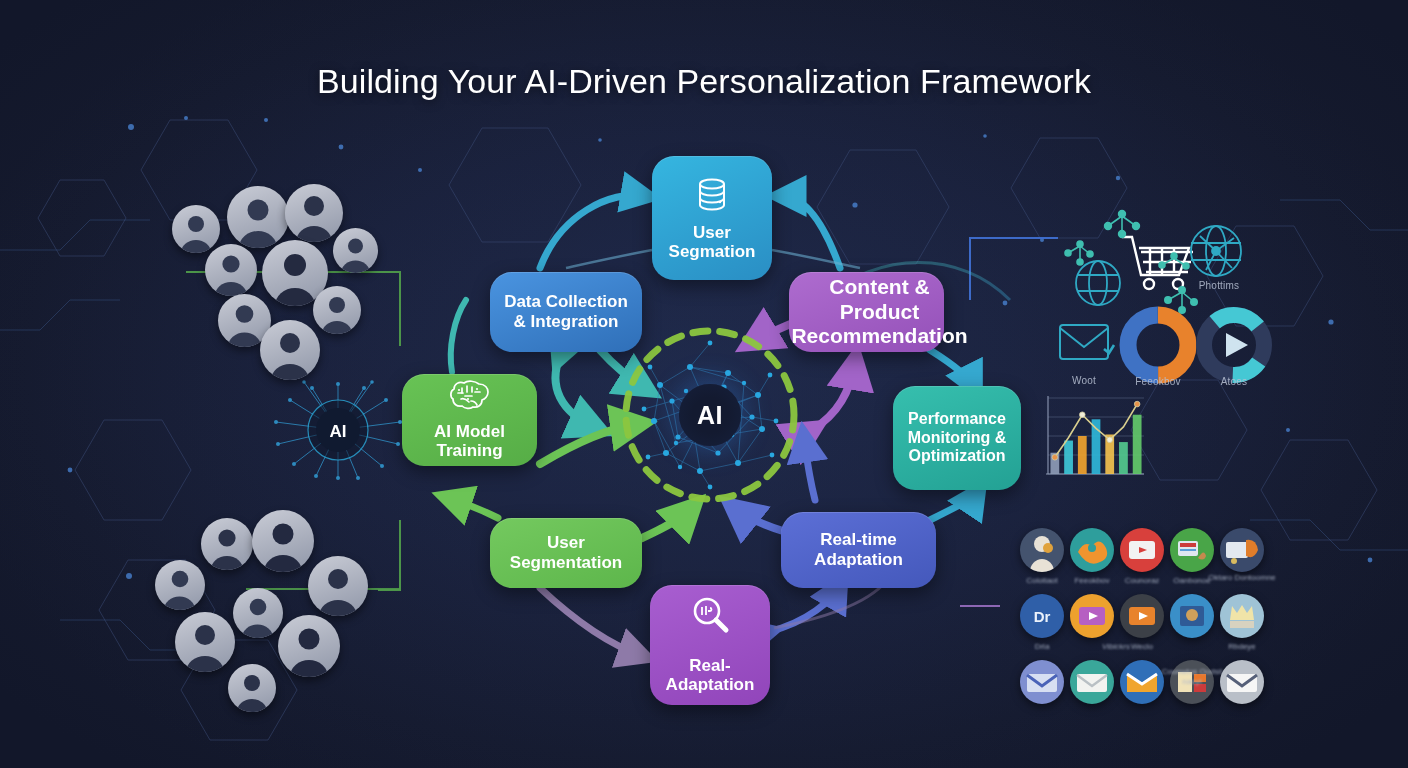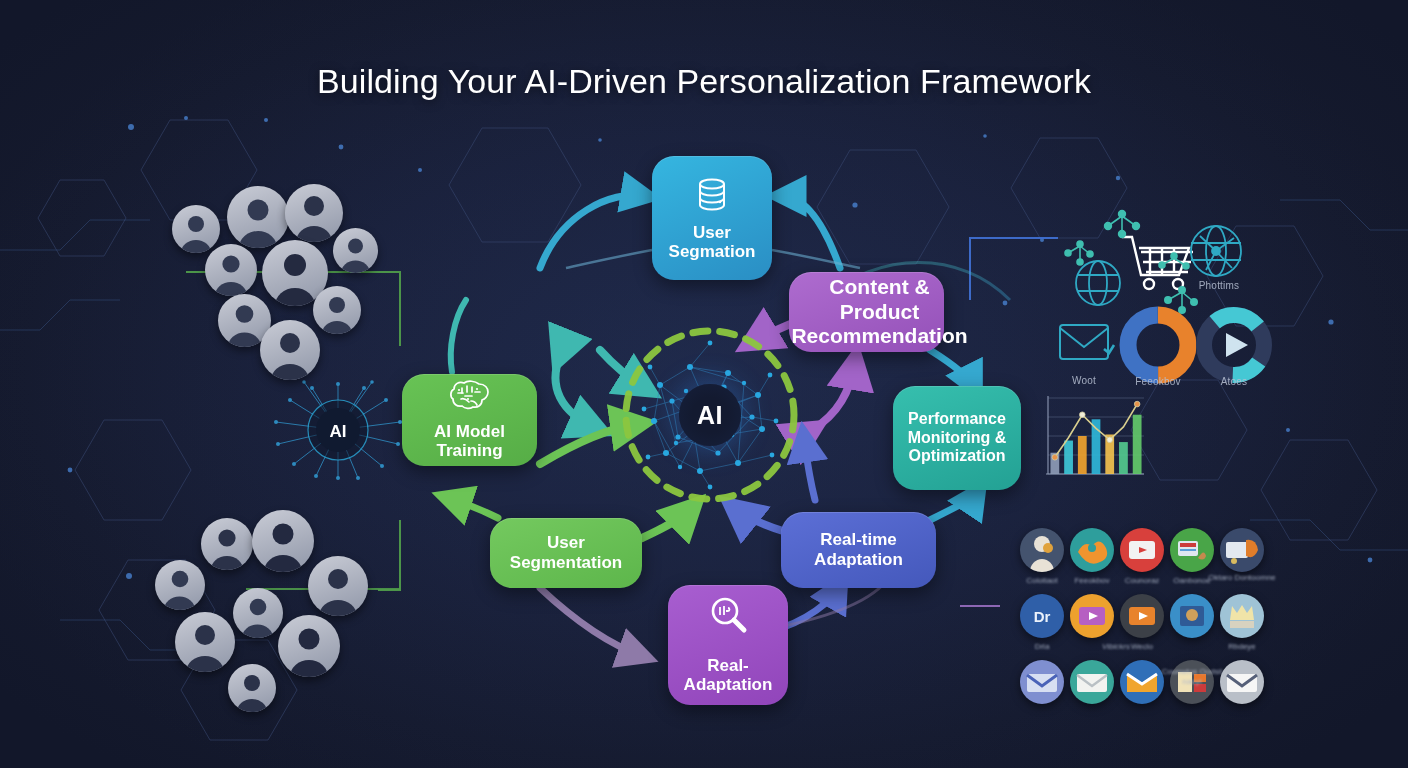--- a/index.html
+++ b/index.html
@@ -43,21 +43,21 @@
   #n-content   {left:789px; top:272px; width:155px; height:80px;  font-size:21px;
                 background:linear-gradient(160deg,#ae6ccf 0%,#9450b8 100%);padding-left:36px;}
   #n-train     {left:402px; top:374px; width:135px; height:92px; font-size:17px;
                 background:linear-gradient(160deg,#68c355 0%,#56ad46 100%);}
   #n-perf      {left:893px; top:386px; width:128px; height:104px; font-size:16px;
                 background:linear-gradient(160deg,#36bfae 0%,#23a194 100%);}
   #n-userseg   {left:490px; top:518px; width:152px; height:70px;  font-size:17px;
                 background:linear-gradient(160deg,#74c95f 0%,#5db64b 100%);}
   #n-realtime  {left:781px; top:512px; width:155px; height:76px;  font-size:17px;
                 background:linear-gradient(160deg,#5c6fd6 0%,#4458bb 100%);}
-  #n-realadapt {left:668px; top:585px; width:120px; height:120px; font-size:17px;
+  #n-realadapt {left:650px; top:585px; width:120px; height:120px; font-size:17px;
                 background:linear-gradient(160deg,#a85ed0 0%,#9145ba 100%);gap:12px;}
 
   
   #hub{position:absolute;left:620px;top:325px;width:180px;height:180px;}
   #hub-core{
     position:absolute;left:50%;top:50%;transform:translate(-50%,-50%);
     width:62px;height:62px;border-radius:50%;
     background:radial-gradient(circle at 50% 50%, #131a30 40%, #16203c 100%);
     display:flex;align-items:center;justify-content:center;
     color:#fff;font-size:25px;font-weight:bold;letter-spacing:.5px;
@@ -304,20 +304,24 @@
         <path d="M8,10 v7 a12,4.6 0 0 0 24,0 v-7"></path>
         <path d="M8,17 v7 a12,4.6 0 0 0 24,0 v-7"></path>
         <path d="M8,24 v7 a12,4.6 0 0 0 24,0 v-7"></path>
         <circle cx="28" cy="28" r="1.2" fill="#fff" stroke="none"></circle>
       </svg>
     </span>
     <span class="lbl">User
 Segmation</span>
   </div>
 
+  <div class="node" id="n-data">
+    <span class="lbl">Data Collection
+&amp; Integration</span>
+  </div>
 
   <div class="node" id="n-content">
     <span class="lbl">Content &amp;
 Product
 Recommendation</span>
   </div>
 
   <div class="node" id="n-train">
     <span class="ico">
       <svg width="42" height="34" viewBox="0 0 42 34" fill="none" stroke="#fff" stroke-width="1.7" stroke-linecap="round">

